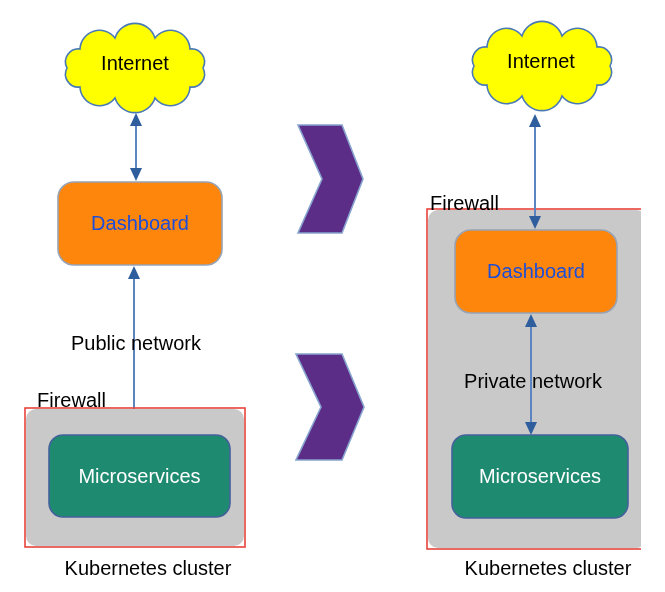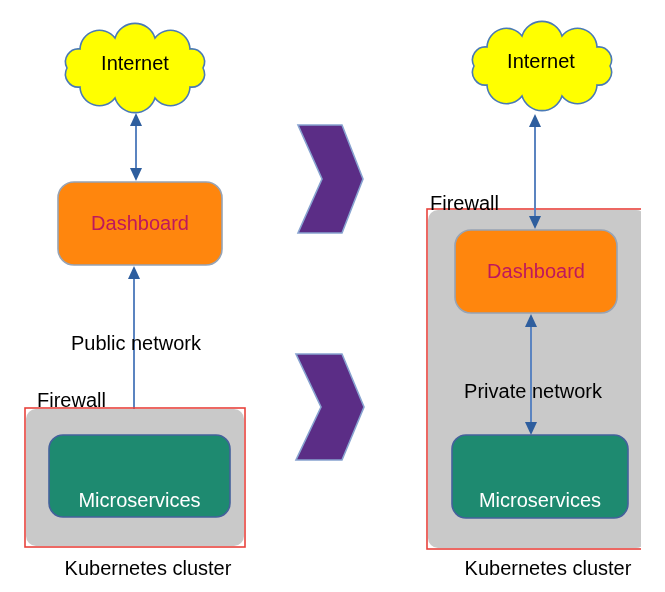--- a/index.html
+++ b/index.html
@@ -30,32 +30,32 @@
     color: #000000;
     white-space: nowrap;
   }
   .label.centered { text-align: center; white-space: normal; }
   .box-label {
     position: absolute;
     display: flex;
     align-items: center;
     justify-content: center;
     font-size: 20px;
-    color: #be185d;
+    color: #1d4ed8;
     pointer-events: none;
   }
-  .box-label.on-dark { color: #ffffff; margin-top: 24px; }
+  .box-label.on-dark { color: #ffffff; }
 
   
   #lbl-internet-left   { left: 55px;  top: 52px;  width: 160px; }
   #lbl-internet-right  { left: 462px; top: 50px;  width: 158px; }
   #lbl-dashboard-left  { left: 58px;  top: 182px; width: 164px; height: 83px; }
   #lbl-dashboard-right { left: 455px; top: 230px; width: 162px; height: 83px; }
   #lbl-public-network  { left: 36px;  top: 332px; width: 200px; }
-  #lbl-private-network { left: 433px; top: 380px; width: 200px; }
+  #lbl-private-network { left: 433px; top: 370px; width: 200px; }
   #lbl-firewall-left   { left: 37px;  top: 389px; }
   #lbl-firewall-right  { left: 430px; top: 192px; }
   #lbl-micro-left      { left: 49px;  top: 435px; width: 181px; height: 82px; }
   #lbl-micro-right     { left: 452px; top: 435px; width: 176px; height: 83px; }
   #lbl-cluster-left    { left: 48px;  top: 557px; width: 200px; }
   #lbl-cluster-right   { left: 448px; top: 557px; width: 200px; }
 </style>
 </head>
 <body>
 

